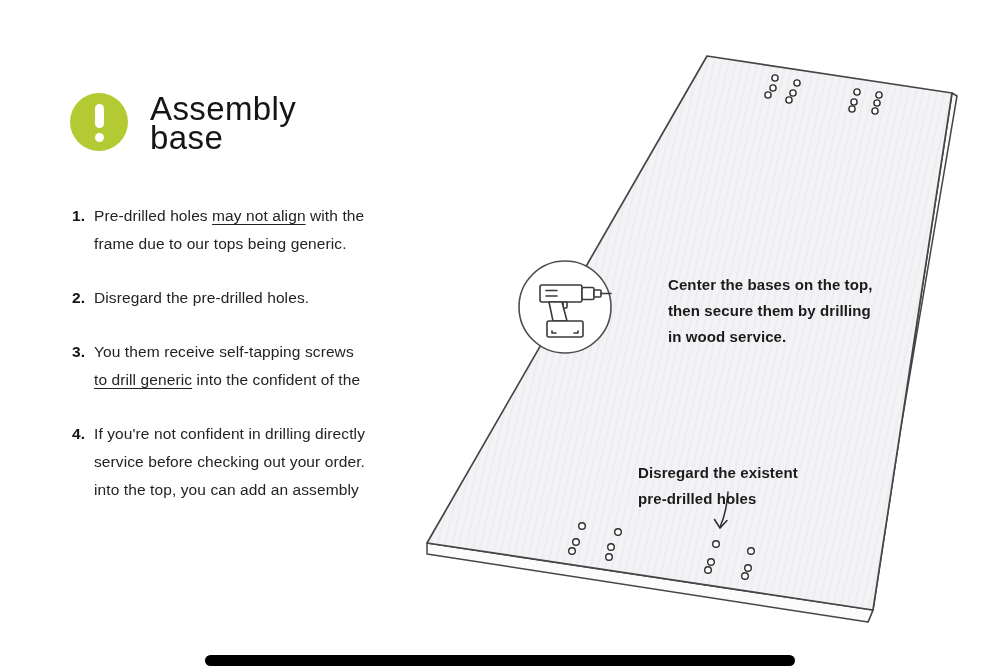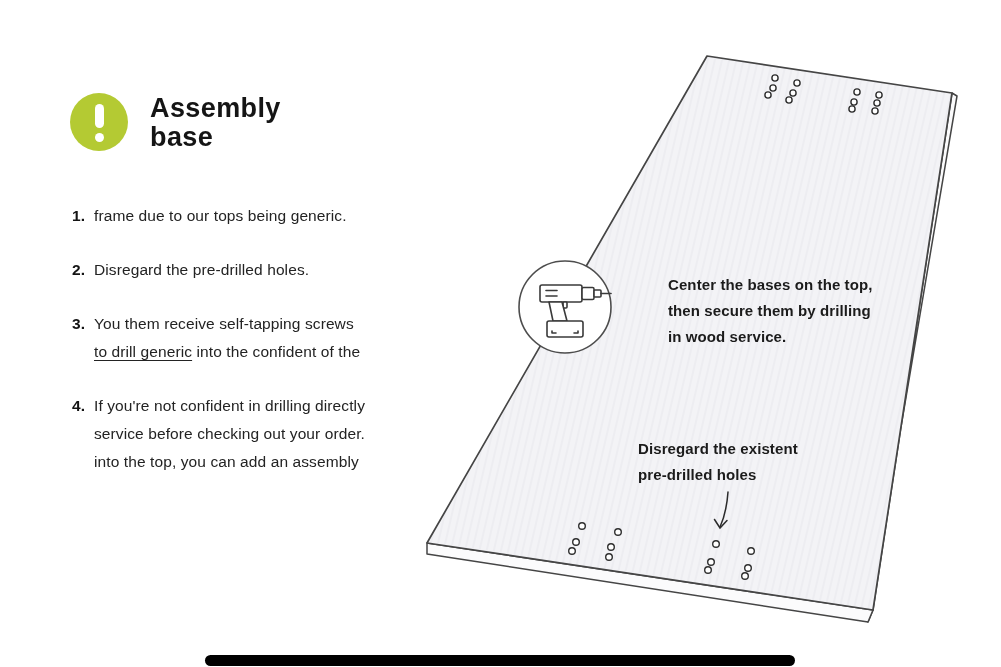--- a/index.html
+++ b/index.html
@@ -17,21 +17,21 @@
   }
   .excl-bar{
     position:absolute;left:50%;top:11px;width:9px;height:24px;margin-left:-4.5px;
     background:#ffffff;border-radius:5px;
   }
   .excl-dot{
     position:absolute;left:50%;top:40px;width:9px;height:9px;margin-left:-4.5px;
     background:#ffffff;border-radius:50%;
   }
   .page-title{
-    margin:1px 0 0 22px;font-size:27px;line-height:29px;font-weight:700;
+    margin:1px 0 0 22px;font-size:33px;line-height:29px;font-weight:400;
     color:#151515;letter-spacing:.4px;
   }
   .page-title span{display:block;}
 
   
   .notes{
     position:absolute;left:72px;top:202px;width:330px;margin:0;padding:0;list-style:none;
     font-size:15.5px;line-height:28px;color:#232323;letter-spacing:.1px;
   }
   .notes li{position:relative;padding-left:22px;margin-bottom:26px;}
@@ -39,21 +39,21 @@
   .line{display:block;}
   .u{text-decoration:underline;text-underline-offset:3px;}
 
   
   .anno{
     position:absolute;font-weight:bold;font-size:15px;line-height:26px;
     color:#1b1b1b;letter-spacing:.1px;white-space:nowrap;
   }
   .anno span{display:block;}
   .anno-center{left:668px;top:272px;}
-  .anno-disregard{left:638px;top:436px;}
+  .anno-disregard{left:638px;top:460px;}
 
   
   .bottom-bar{
     position:absolute;left:205px;bottom:1px;width:590px;height:11px;
     background:#000;border-radius:6px;
   }
 </style>
 </head>
 <body>
 
@@ -138,20 +138,21 @@
     </div>
     <h1 class="page-title">
       <span>Assembly</span>
       <span>base</span>
     </h1>
   </div>
 
   <ol class="notes">
     <li>
       <span class="num">1.</span>
+      <span class="line"><span>Pre-drilled holes </span><span class="u">may not align</span><span> with the</span></span>
       <span class="line">frame due to our tops being generic.</span>
     </li>
     <li>
       <span class="num">2.</span>
       <span class="line">Disregard the pre-drilled holes.</span>
     </li>
     <li>
       <span class="num">3.</span>
       <span class="line">You them receive self-tapping screws</span>
       <span class="line"><span class="u">to drill generic</span><span> into the confident of the</span></span>

